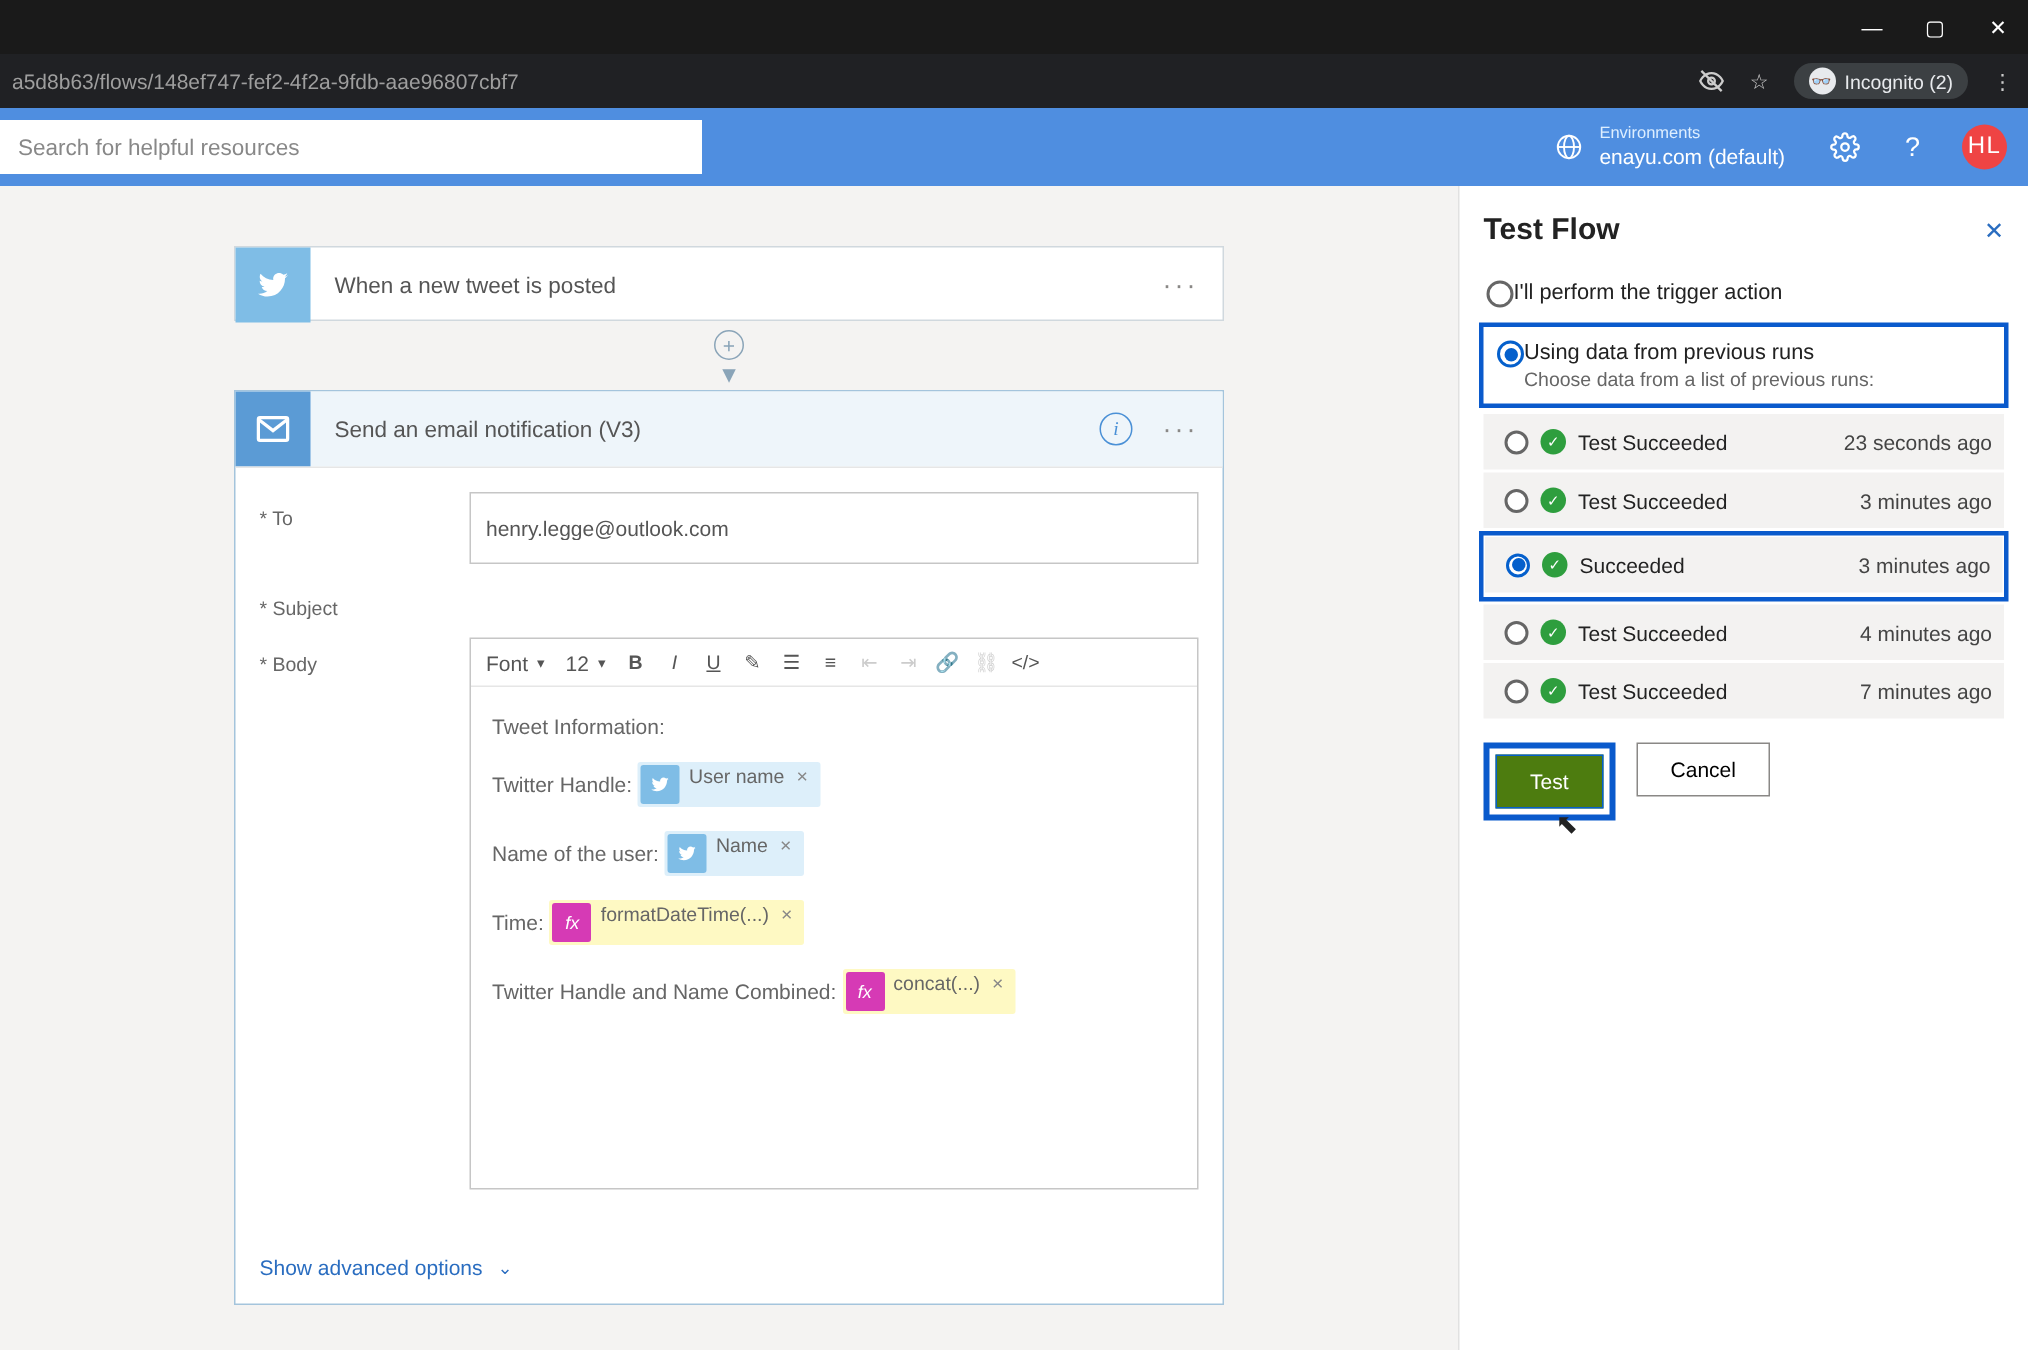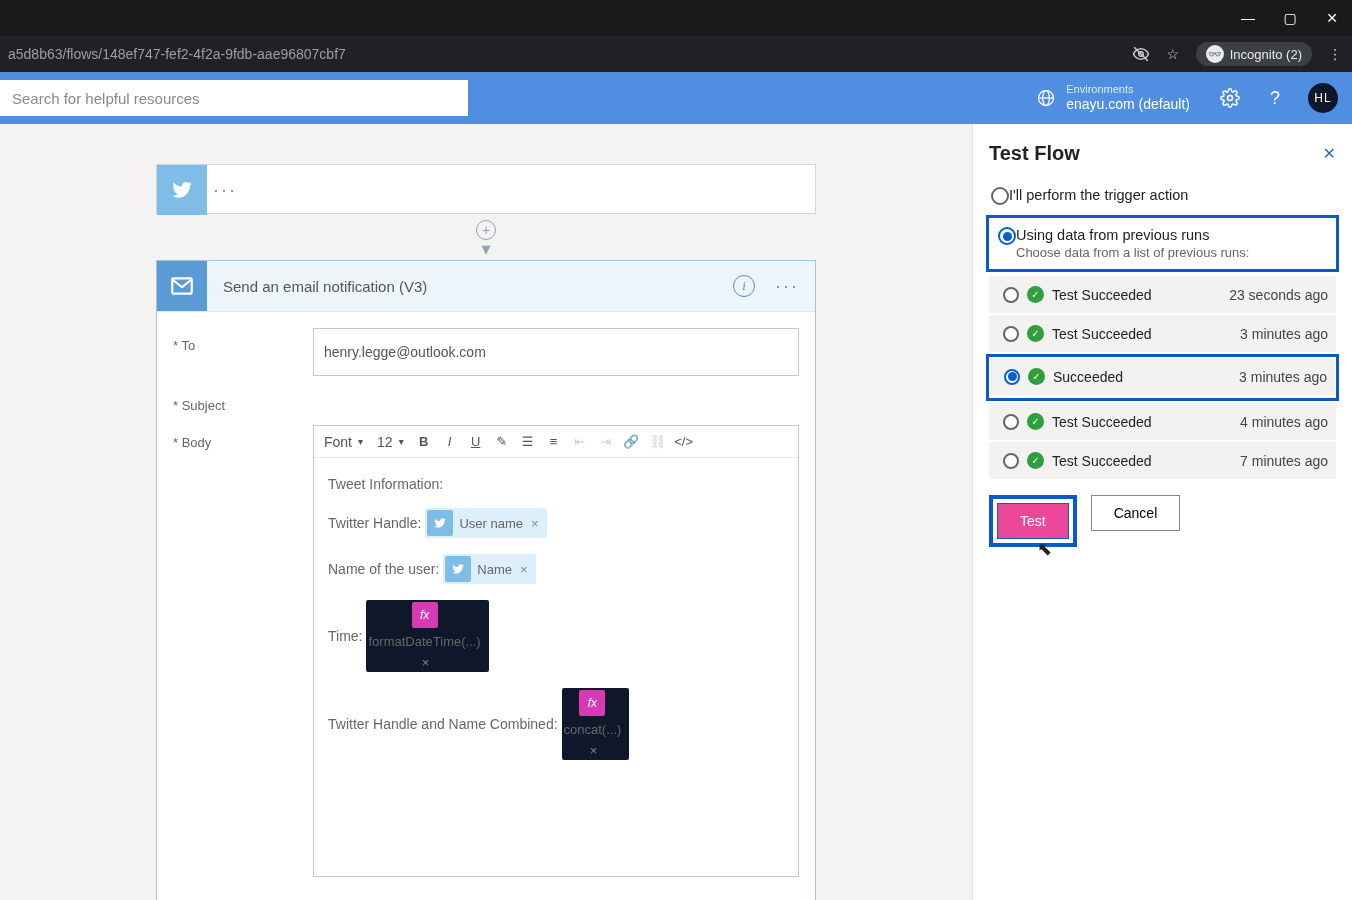--- a/index.html
+++ b/index.html
@@ -18,21 +18,21 @@
 
 .app-header { height: 52px; background:#4f8ee0; display:flex; align-items:center; padding:0 14px 0 0; gap:14px; color:#fff;}
 .search-box { width: 468px; height: 36px; background:#fff; border:none; padding:0 12px; font-size:15px; color:#666; margin-left:0;}
 .search-box::placeholder{color:#888;}
 .app-header-spacer { flex:1; }
 .env-block { display:flex; align-items:center; gap:10px;}
 .env-text { line-height:1.2; }
 .env-text .lbl { font-size:11px; color:#def; }
 .env-text .val { font-size:14px; color:#fff; }
 .hdr-icon { color:#fff; cursor:pointer; font-size:18px; margin-left:16px; }
-.avatar { width:30px; height:30px; border-radius:50%; background:#0f172a; color:#fff; display:flex; align-items:center; justify-content:center; font-size:12px; letter-spacing:1px; margin-left:14px;}
+.avatar { width:30px; height:30px; border-radius:50%; background:#ef4444; color:#fff; display:flex; align-items:center; justify-content:center; font-size:16px; letter-spacing:1px; margin-left:14px;}
 
 
 .content { display:flex; height:calc(900px - 36px - 36px - 52px); }
 .canvas-area { flex:1; background:#f4f3f2; padding:40px 0 0 0; display:flex; flex-direction:column; align-items:center; overflow:auto;}
 .side-panel { width:380px; background:#fff; border-left:1px solid #e1e1e1; padding:18px 16px 0 16px; position:relative;}
 
 
 .flow-card { width:660px; background:#fff; border:1px solid #d0d8de; display:flex; flex-direction:column; }
 .flow-card.trigger { height:50px; }
 .card-head { display:flex; align-items:center; height:50px; padding-right:10px; }
@@ -54,24 +54,24 @@
 .body-editor { flex:1; border:1px solid #c6c6c6; }
 .toolbar { display:flex; align-items:center; height:32px; border-bottom:1px solid #e6e6e6; padding:0 4px; gap:2px;}
 .tb-sel { display:flex; align-items:center; padding:0 6px; font-size:14px; color:#555; height:26px; gap:6px;}
 .tb-sel .caret { font-size:10px; color:#555;}
 .tb-btn { width:24px; height:24px; display:flex; align-items:center; justify-content:center; color:#555; font-size:13px; cursor:pointer;}
 .tb-btn.bold{font-weight:bold;}
 .tb-btn.italic{font-style:italic;}
 .tb-btn.under{text-decoration:underline;}
 .editor-content { padding:18px 14px 100px 14px; font-size:14px; color:#666;}
 .editor-content .line { display:flex; align-items:center; flex-wrap:wrap; margin-bottom:16px; gap:4px;}
-.token { display:inline-flex; align-items:center; border-radius:2px; padding:2px 8px 2px 2px; font-size:13px; gap:6px; }
+.token { display:inline-flex; border-radius:2px; padding:2px 8px 2px 2px; font-size:13px; gap:6px; }
 .token.twitter { background:#ddeffa; }
 .token.twitter .tico { width:26px; height:26px; background:#7fbde6; display:flex; align-items:center; justify-content:center; color:#fff; border-radius:2px;}
-.token.fx { background:#0f172a;flex-direction:column; }
+.token.fx { background:#fef9c3; }
 .token.fx .tico { width:26px; height:26px; background:#d63ab5; display:flex; align-items:center; justify-content:center; color:#fff; font-size:12px; font-style:italic; border-radius:2px;}
 .token .x { color:#888; cursor:pointer; margin-left:2px;}
 .adv-opts { padding:16px; color:#2a6dc0; font-size:14px; cursor:pointer; display:flex; align-items:center; gap:10px;}
 .adv-opts .chev { font-size:12px;}
 
 
 .panel-head { display:flex; justify-content:space-between; align-items:center; margin-bottom:14px;}
 .panel-head h2 { font-size:20px; color:#222; font-weight:600;}
 .panel-head .close { color:#2a6dc0; font-size:16px; cursor:pointer;}
 .radio-row { display:flex; align-items:flex-start; padding:8px 2px; }
@@ -82,21 +82,21 @@
 .radio-sub { font-size:13px; color:#666; margin-top:2px;}
 .run-list { margin-top:4px;}
 .run-item { display:flex; align-items:center; gap:8px; padding:10px 8px 10px 14px; background:#f3f2f1; margin-bottom:2px;}
 .run-item .radio { width:16px; height:16px; border-width:2px;}
 .status-badge { width:17px; height:17px; border-radius:50%; background:#2e9e3e; display:flex; align-items:center; justify-content:center; color:#fff; font-size:10px;}
 .run-name { font-size:14px; color:#222; flex:1;}
 .run-time { font-size:14px; color:#444; margin-left:auto;}
 .highlight-box { border:3px solid #0a5acc; padding:1px; margin:2px -3px;}
 .btn-row { display:flex; gap:14px; margin-top:16px;}
 .btn { height:36px; padding:0 22px; font-size:14px; cursor:pointer; border:1px solid #8a8886; background:#fff; display:flex; align-items:center;}
-.btn.primary { background:#ec4899; color:#fff; border-color:#0560cc;}
+.btn.primary { background:#4d7c0f; color:#fff; border-color:#0560cc;}
 .btn-highlight { border:4px solid #0a5acc; padding:4px; display:inline-block;}
 .cursor-ptr { position:absolute; left:64px; top:426px; font-size:18px; color:#222; pointer-events:none;}
 
 svg { display:block; }
 </style>
 </head>
 <body>
 
 <div class="chrome-top">
   <span class="win-btn">—</span>
@@ -151,20 +151,21 @@
 <div class="content">
   <div class="canvas-area">
 
     <div class="flow-card trigger">
       <div class="card-head">
         <div class="card-icon">
           <svg width="24" height="24" viewBox="0 0 24 24" fill="#fff">
               <path d="M22 5.8c-.7.3-1.5.5-2.3.6.8-.5 1.5-1.3 1.8-2.2-.8.5-1.7.8-2.6 1-1.5-1.6-4-1.7-5.6-.2-1 1-1.4 2.4-1.1 3.7C8.7 8.5 5.7 7 3.7 4.5c-1 1.8-.5 4.1 1.2 5.2-.6 0-1.3-.2-1.8-.5v.1c0 1.9 1.3 3.5 3.2 3.9-.6.2-1.2.2-1.8.1.5 1.6 2 2.7 3.7 2.7-1.5 1.2-3.3 1.8-5.1 1.8H2c1.9 1.2 4.1 1.9 6.3 1.9 7.5 0 11.7-6.3 11.7-11.7v-.5c.8-.5 1.5-1.3 2-2.1z"></path>
             </svg>
         </div>
+        <div class="card-title">When a new tweet is posted</div>
         <div class="card-menu">···</div>
       </div>
     </div>
 
     <div class="connector">
       <div class="add-btn">+</div>
       <div class="arrow">▾</div>
     </div>
 
     <div class="flow-card" style="border-color:#a4c4dc;">

